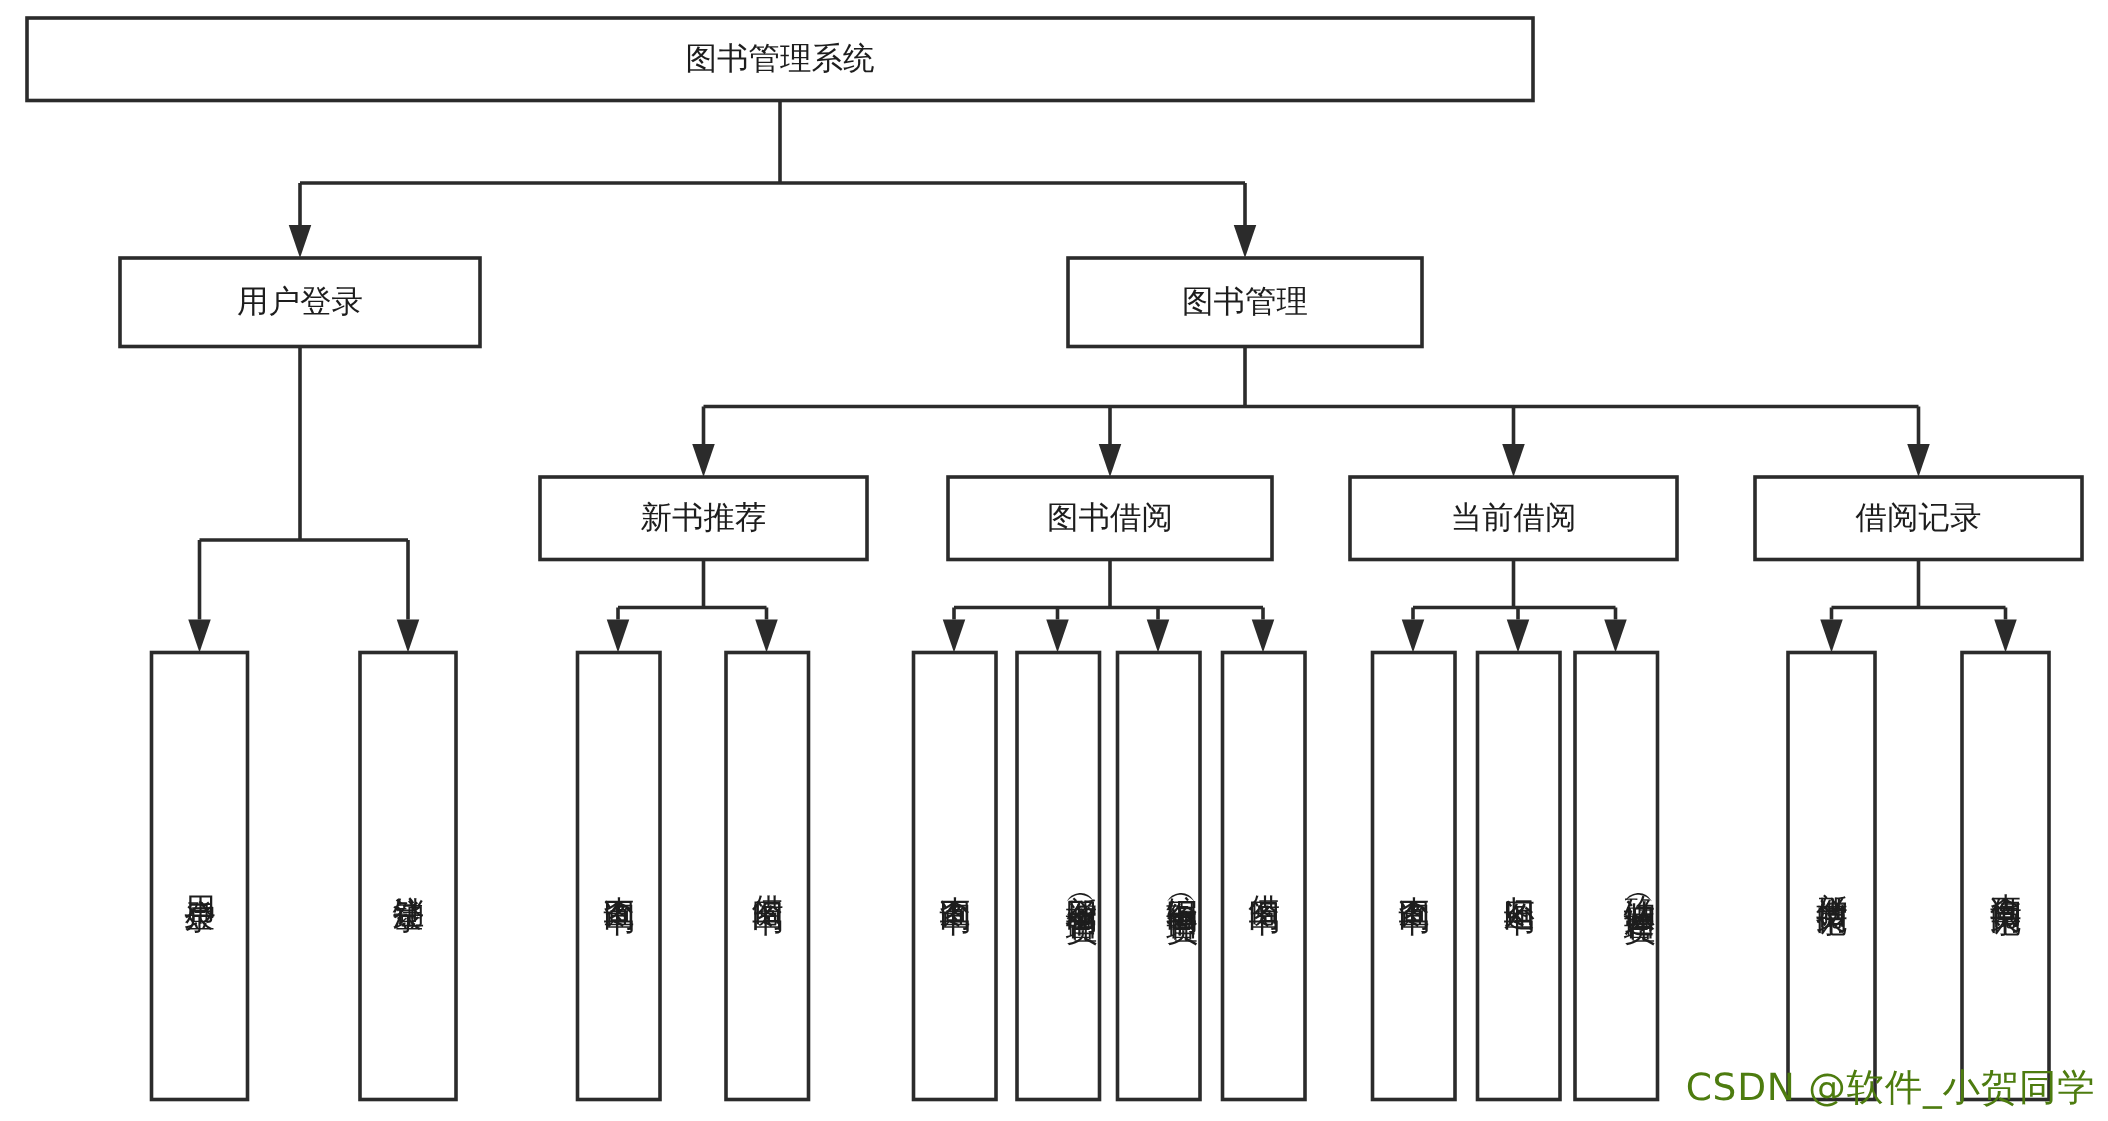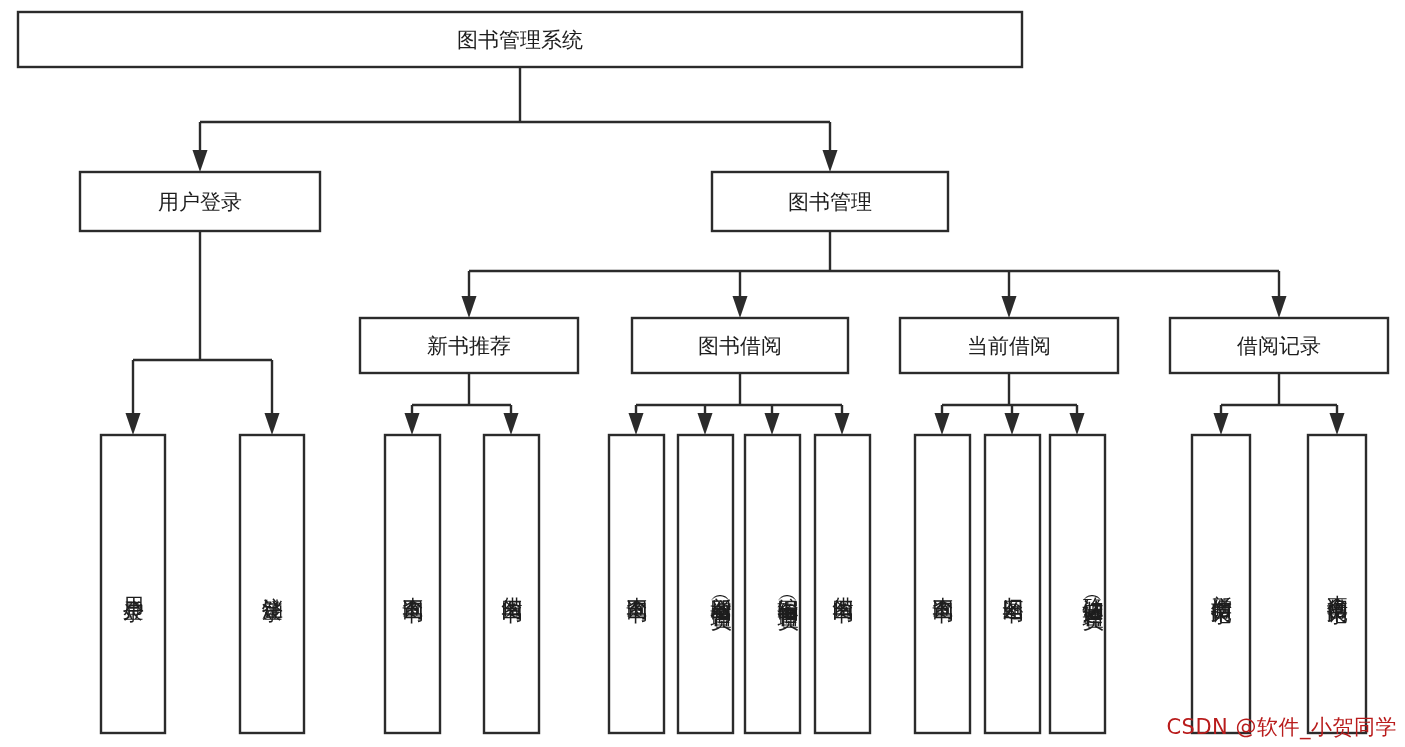--- a/index.html
+++ b/index.html
@@ -23,21 +23,21 @@
     text-orientation:upright;
     font-size:21px;line-height:1.18;color:#1d1d1d;
     letter-spacing:2px;
     display:flex;align-items:flex-start;justify-content:center;
     white-space:nowrap;
     pointer-events:none;
   }
   .node-label-v.center-mode{align-items:center;}
   #watermark{
     position:absolute;right:8px;bottom:6px;
-    font-size:21px;color:#b91c1c;
+    font-size:25px;color:#4d7c0f;
     font-family:"DejaVu Sans","Liberation Sans",sans-serif;
     white-space:nowrap;letter-spacing:0.5px;
   }
 </style>
 </head>
 <body>
 
 <div id="diagram-root">
   <svg id="flow" viewBox="0 0 1405 747">
     <g id="connector-layer">

